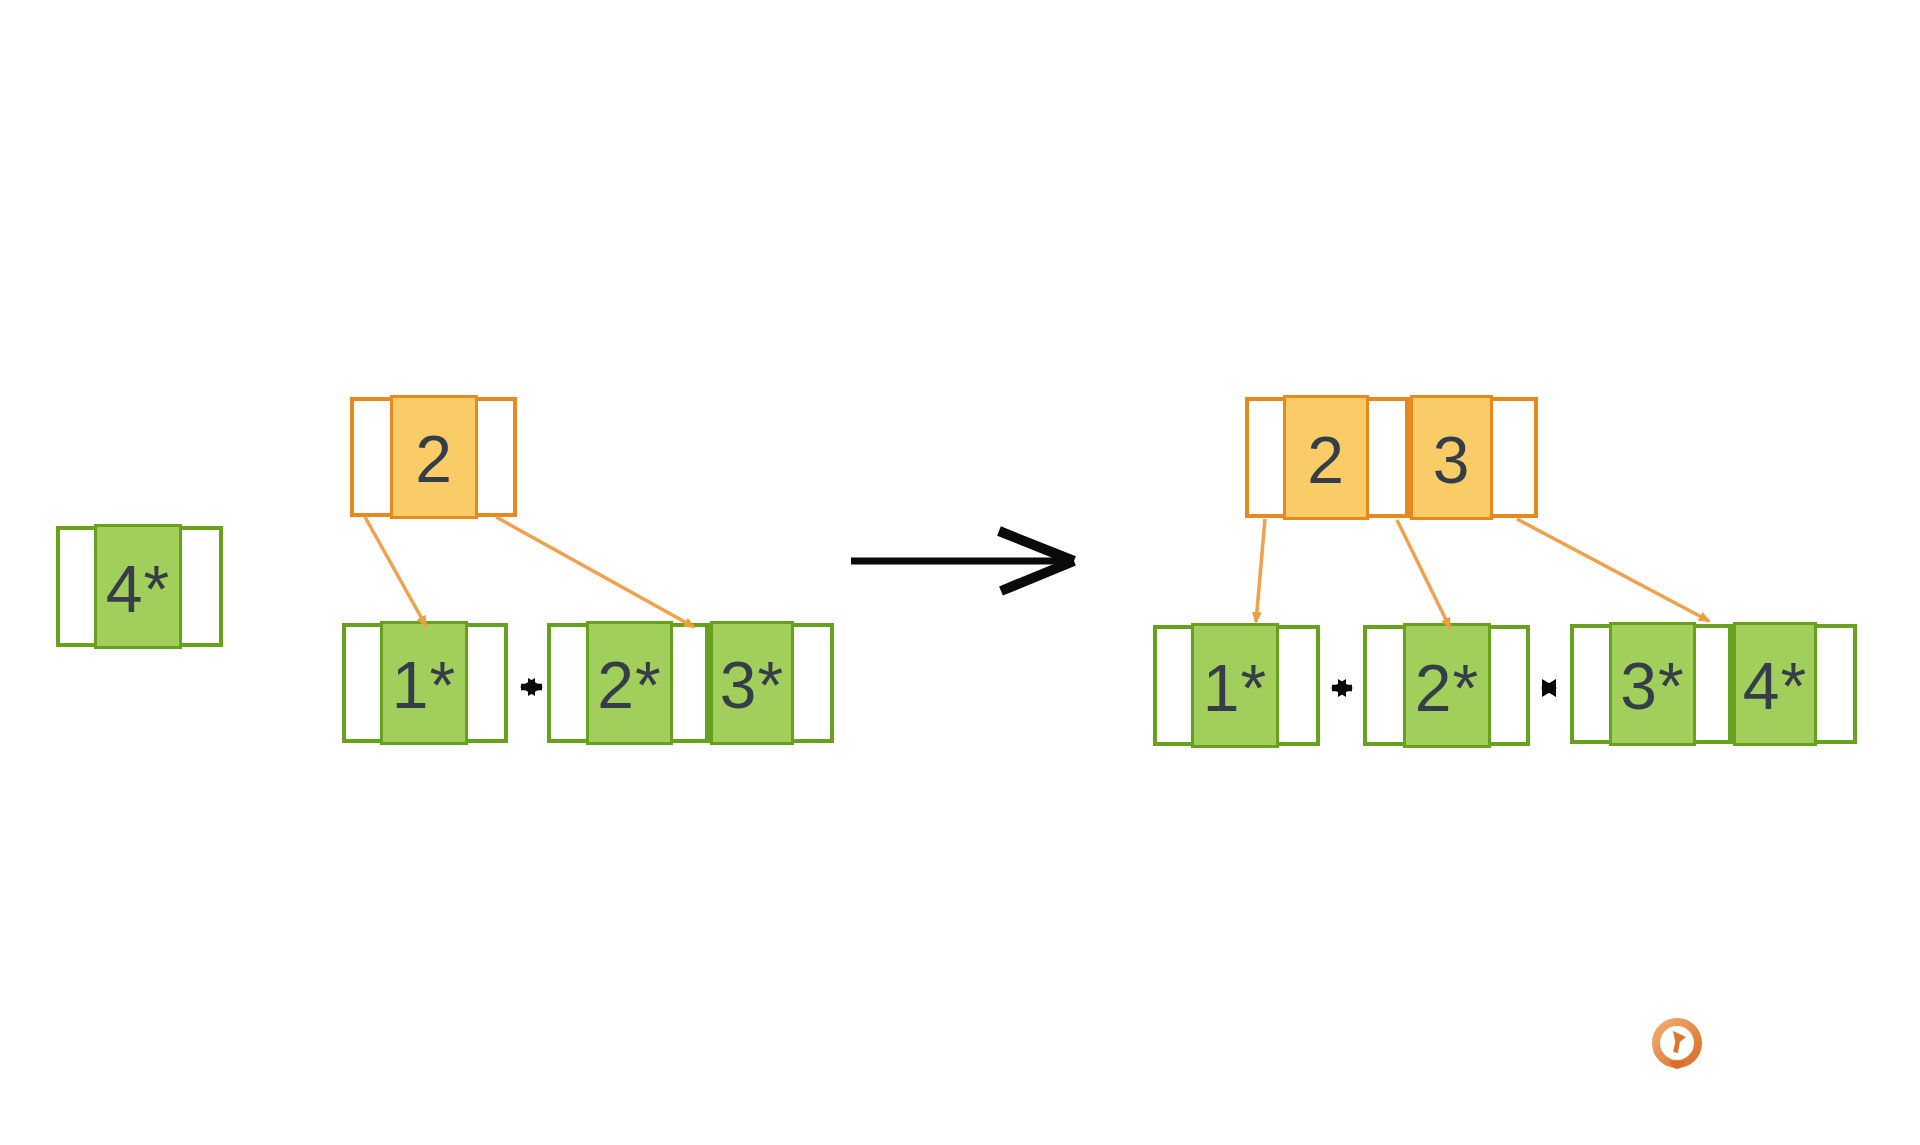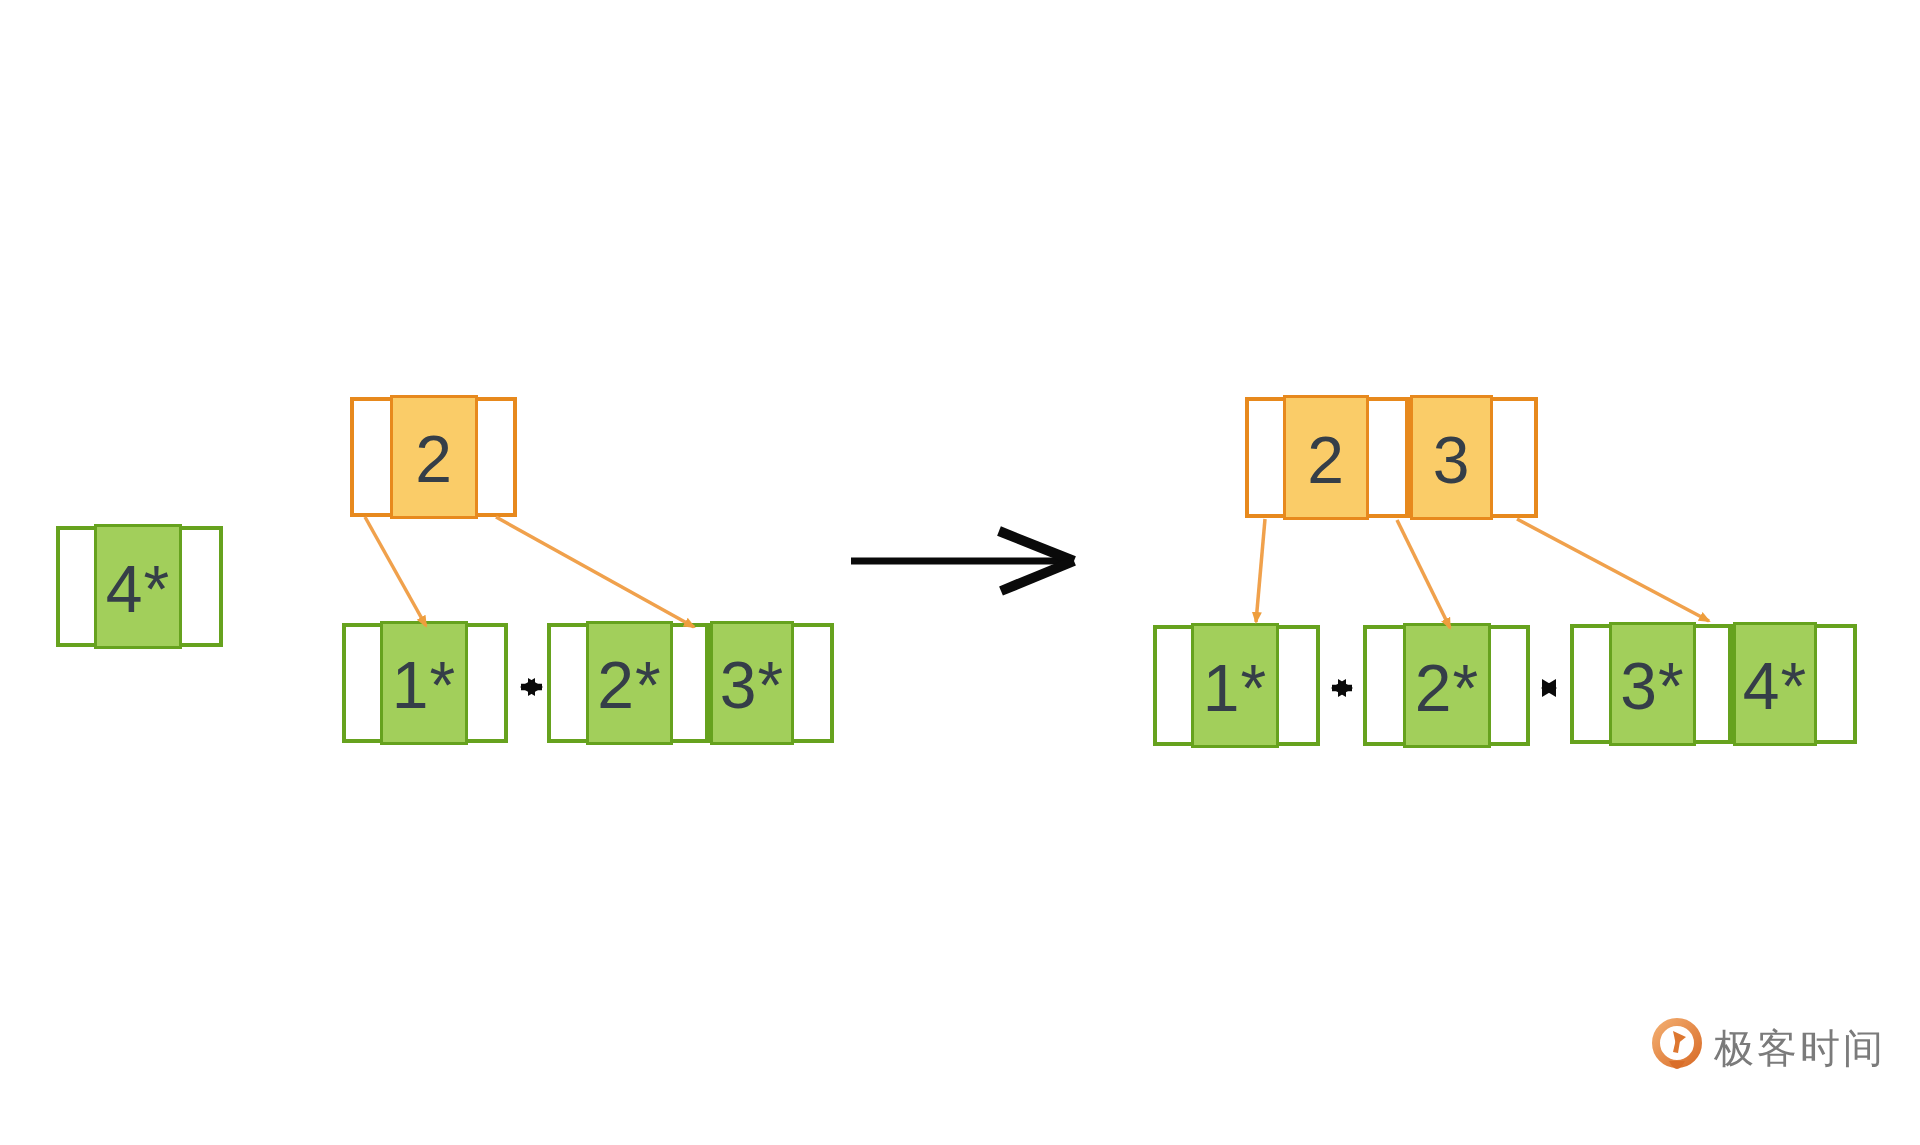--- a/index.html
+++ b/index.html
@@ -144,16 +144,15 @@
         <linearGradient id="lg" x1="0" y1="0" x2="1" y2="1">
           <stop offset="0" stop-color="#F2AC6E"></stop>
           <stop offset="1" stop-color="#D96E2A"></stop>
         </linearGradient>
       </defs>
       <circle cx="25" cy="25" r="21" fill="none" stroke="url(#lg)" stroke-width="8"></circle>
       <path d="M17,43 Q25,59 33,43 Z" fill="#D96E2A"></path>
       <polygon points="21,34 24,21 28,23 26,35" fill="#DD7730"></polygon>
       <polygon points="21,13 34,19 24,27" fill="#DD7730"></polygon>
     </svg>
-    <span class="logo-text">极客时间</span>
   </div>
 
 </div>
 
 </body></html>

